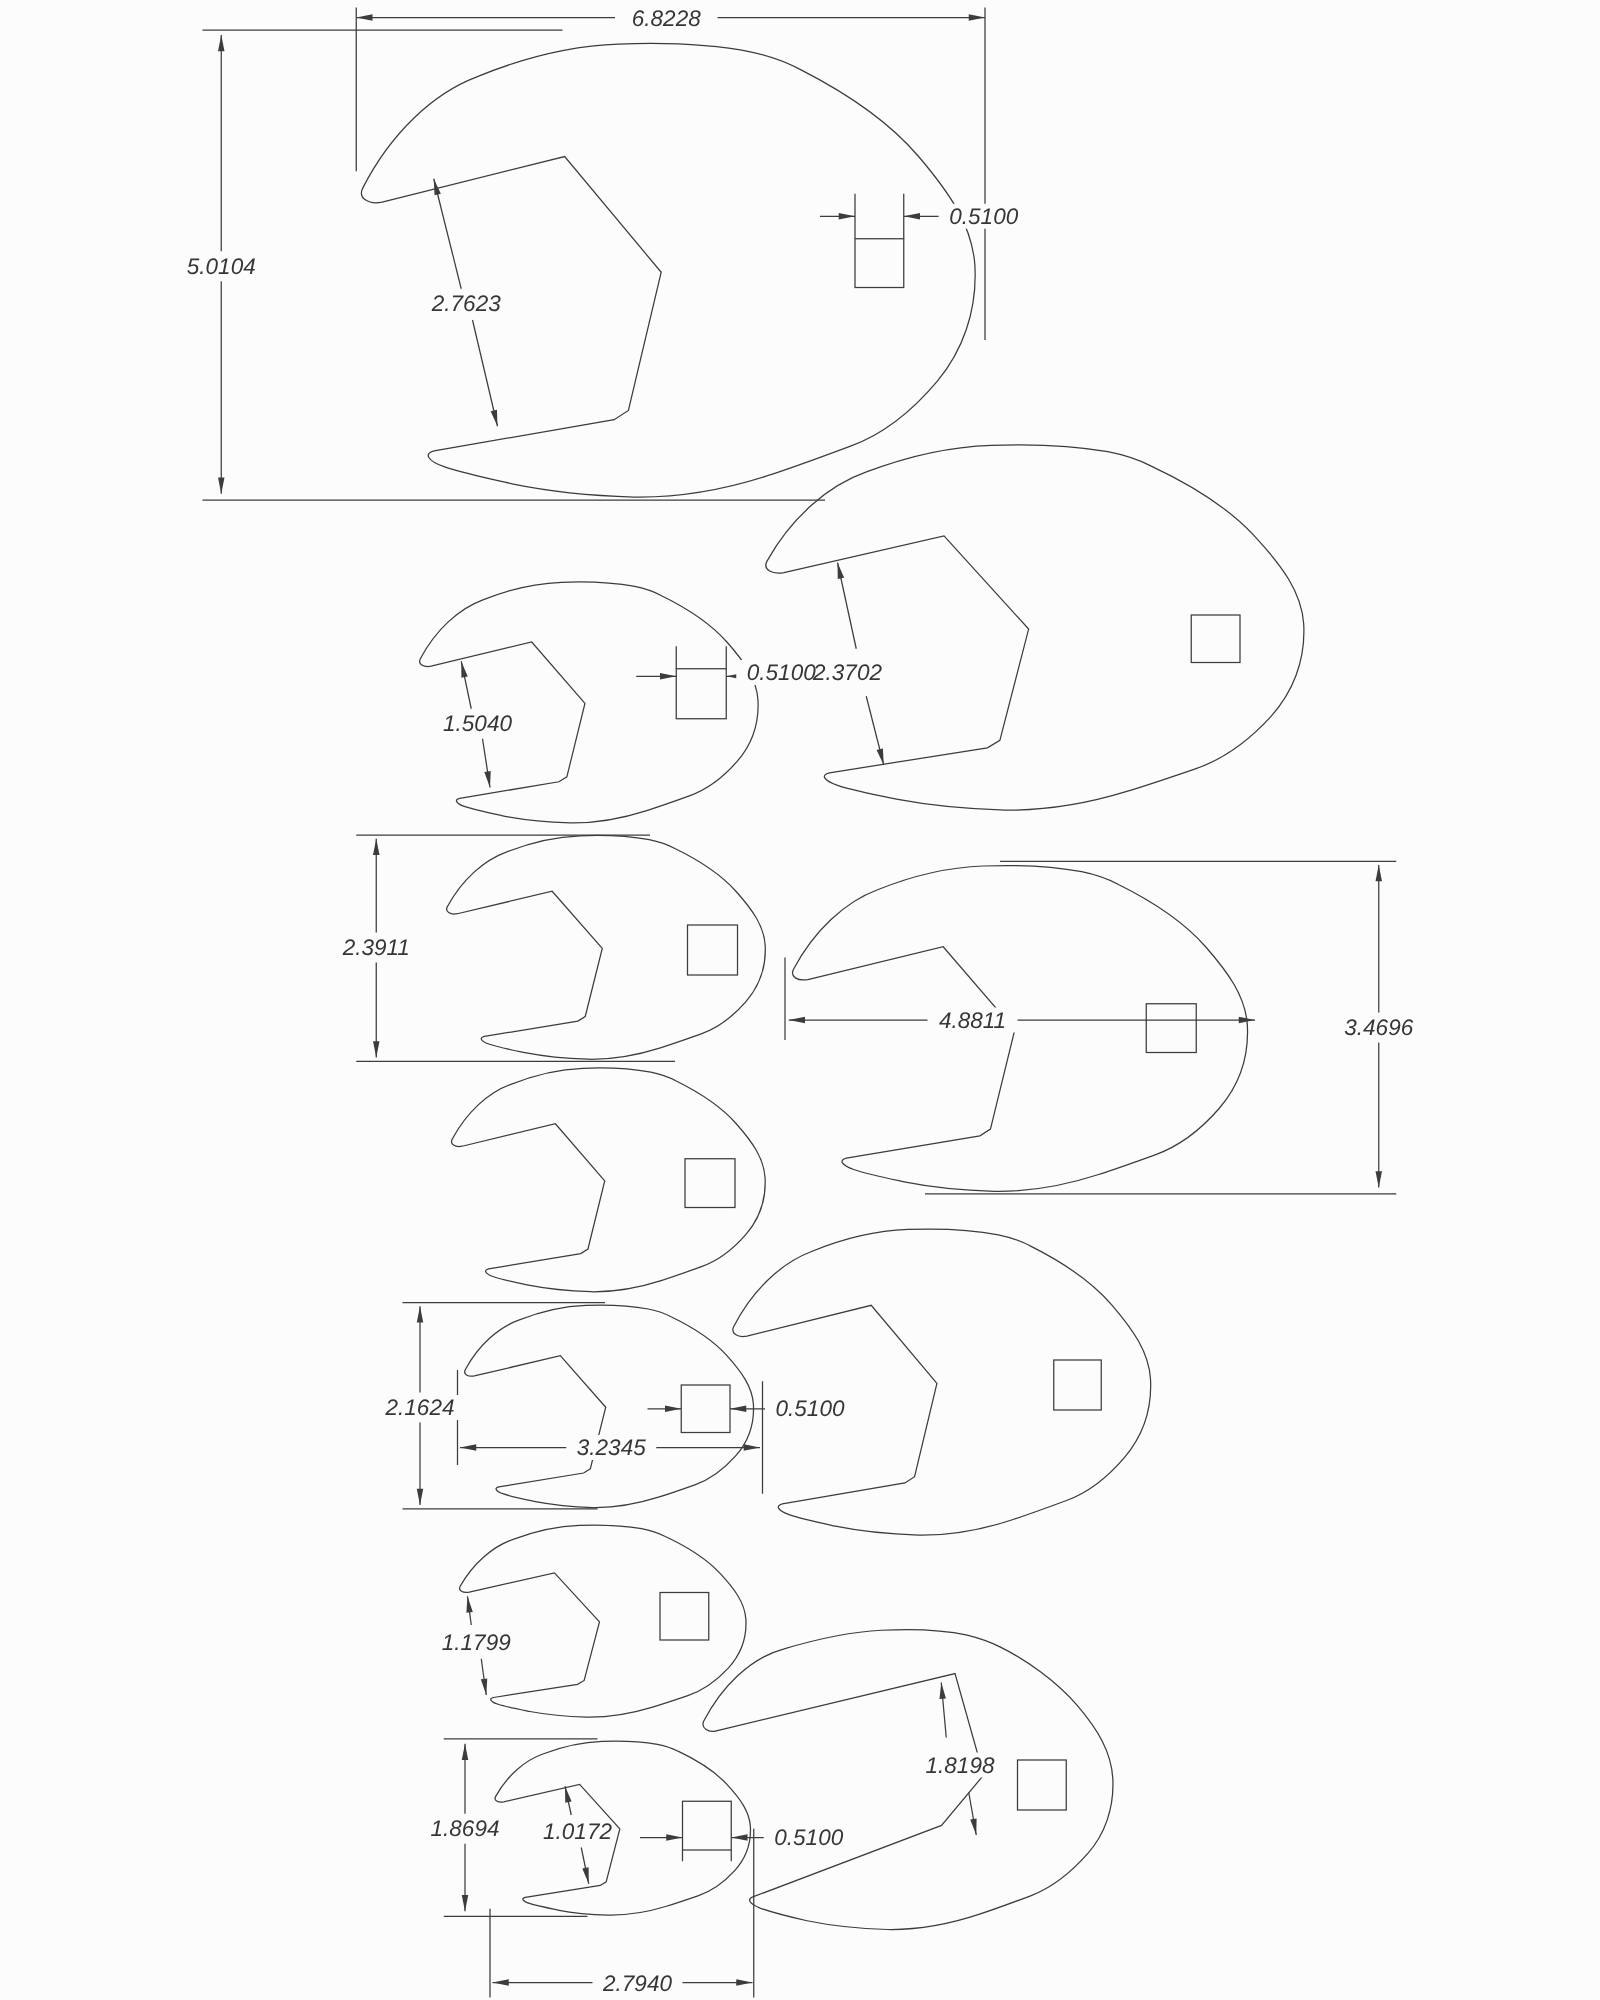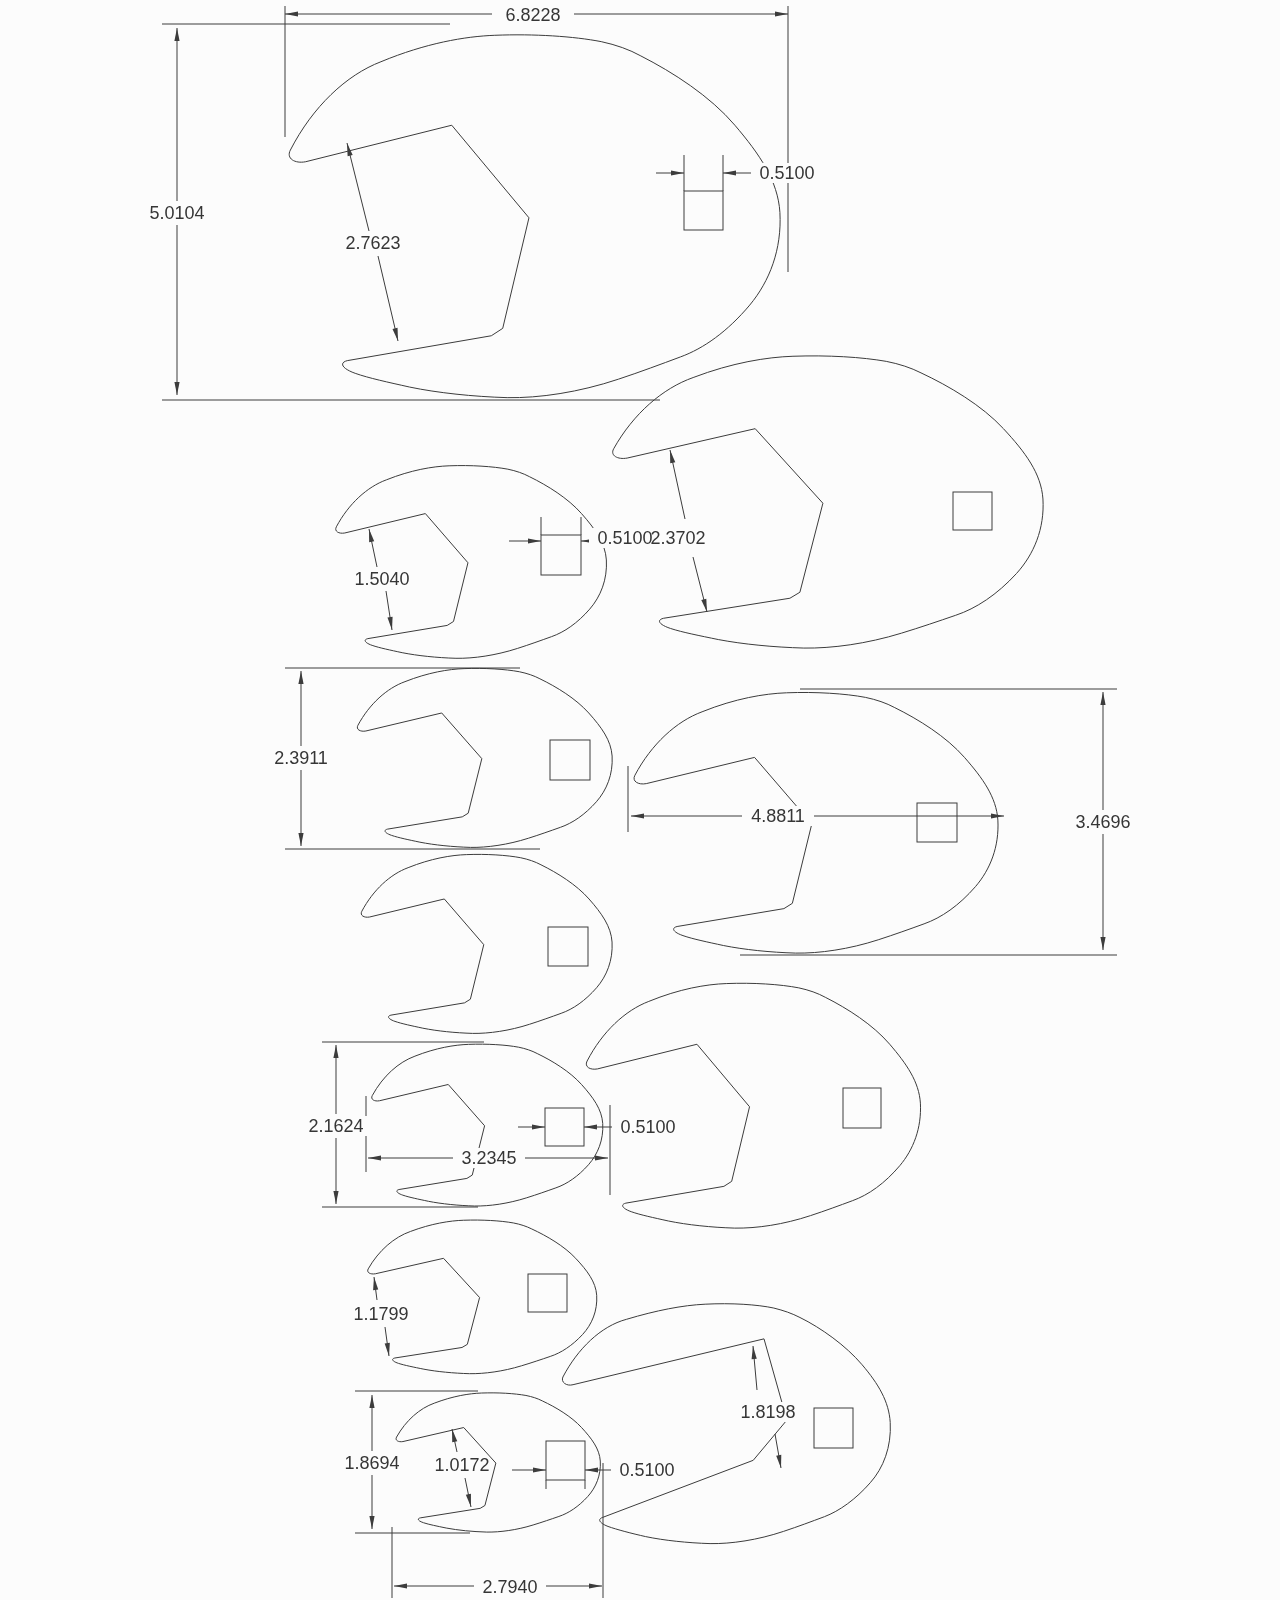--- a/index.html
+++ b/index.html
@@ -1,17 +1,17 @@
 <!DOCTYPE html>
 <html style="--bg: #fcfcfc; --line: #3c3c3c; --text: #363636;"><head>
 <meta charset="utf-8">
 <style>
   :root { --bg:#fcfcfc; --line:#3c3c3c; --text:#363636; }
   html,body { margin:0; padding:0; background:var(--bg); }
-  .canvas { position:relative; width:1280px; height:1600px; background:var(--bg); overflow:hidden; }
+  .canvas { position:relative; width:1280px; height:1600px; background:var(--bg); overflow:hidden;font-style:italic; }
   svg { display:block; width:1280px; height:1600px; }
   .ol   { fill:none; stroke:var(--line); stroke-width:1px; }
   .sq   { fill:none; stroke:var(--line); stroke-width:1px; }
   .dim path { fill:none; stroke:var(--line); stroke-width:1px; }
   .bp   { fill:var(--bg); stroke:none; }
   text  { font-family:"Liberation Sans", sans-serif; font-size:18px; fill:var(--text); }
 </style>
 </head>
 <body>
 

